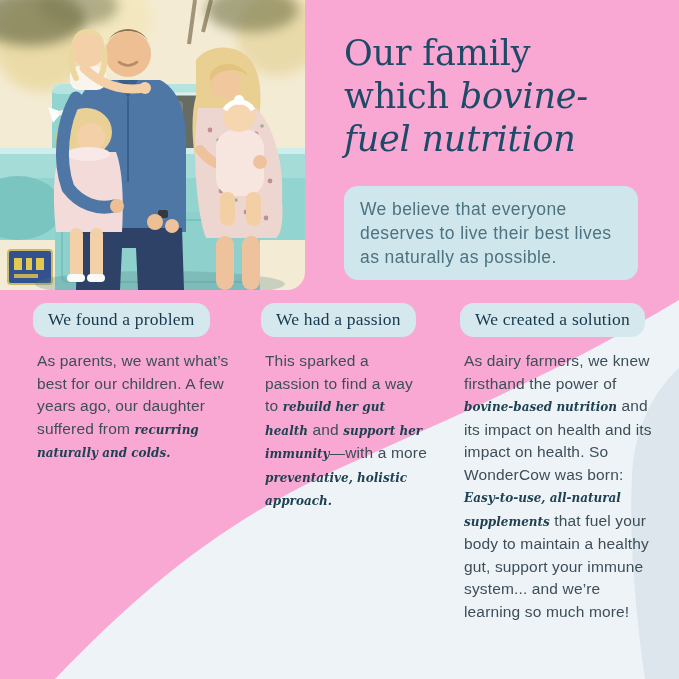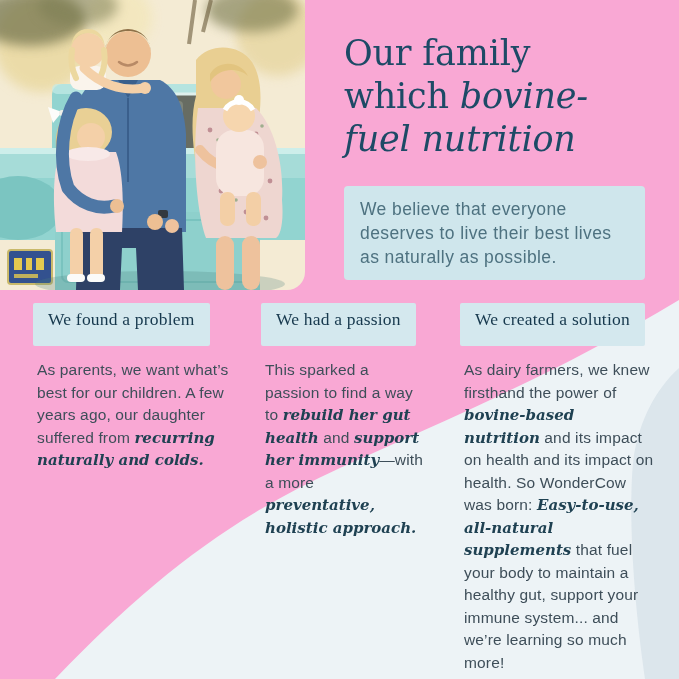--- a/index.html
+++ b/index.html
@@ -11,31 +11,31 @@
   .canvas{position:relative;width:679px;height:679px;background:#f9a8d4;overflow:hidden;
           font-family:"Liberation Sans",sans-serif;}
   .wash{position:absolute;inset:0;z-index:0;}
   .photo{position:absolute;left:0;top:0;width:305px;height:290px;border-radius:0 0 18px 0;
          overflow:hidden;z-index:2;}
   .headline{position:absolute;left:344px;top:32px;width:330px;z-index:2;
             font-family:"DejaVu Serif",serif;font-size:35px;line-height:43px;
             color:var(--heading_color);letter-spacing:-0.2px;}
   .headline .hl-em{font-style:italic;font-weight:normal;}
   .belief{position:absolute;left:344px;top:186px;width:271px;z-index:2;
-          background:var(--box_bg);border-radius:4px;padding:11px 14px 11px 16px;
+          background:var(--box_bg);border-radius:14px;padding:11px 7px 11px 16px;
           color:var(--box_text);font-size:17.5px;line-height:24px;letter-spacing:.4px;}
   .col{position:absolute;top:303px;z-index:2;}
-  .col .pill{display:inline-block;background:var(--pill_bg);border-radius:2px;
-             padding:6px 15px 16px 15px;font-family:"Liberation Serif",serif;
+  .col .pill{display:inline-block;background:var(--pill_bg);border-radius:14px;
+             padding:6px 15px 7px 15px;font-family:"Liberation Serif",serif;
              font-size:17.5px;color:var(--pill_text);letter-spacing:.2px;white-space:nowrap;}
   .col .body{margin-top:13px;padding-left:4px;color:var(--body_color);
              font-size:15.5px;line-height:22.5px;letter-spacing:.15px;}
   .col .body p{margin:0;}
   .em{font-family:"DejaVu Serif",serif;font-style:italic;font-weight:bold;
-      color:var(--serif_color);font-size:15px;letter-spacing:0;}
+      color:var(--serif_color);font-size:12px;letter-spacing:0;}
   #col-1{left:33px;width:198px;}
   #col-2{left:261px;width:166px;}
   #col-3{left:460px;width:194px;}
 </style>
 </head>
 <body>
 
 <div class="canvas">
 
   <svg class="wash" viewBox="0 0 679 679" width="679" height="679" aria-hidden="true">

